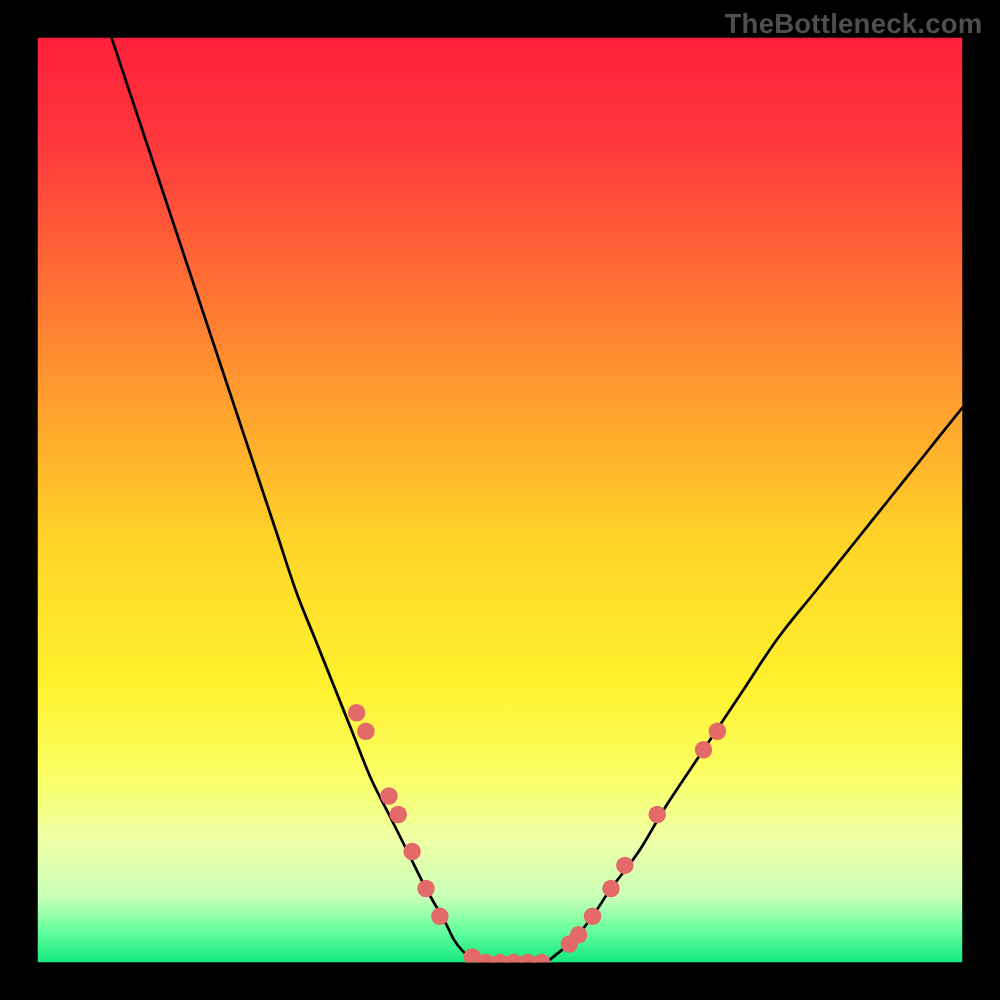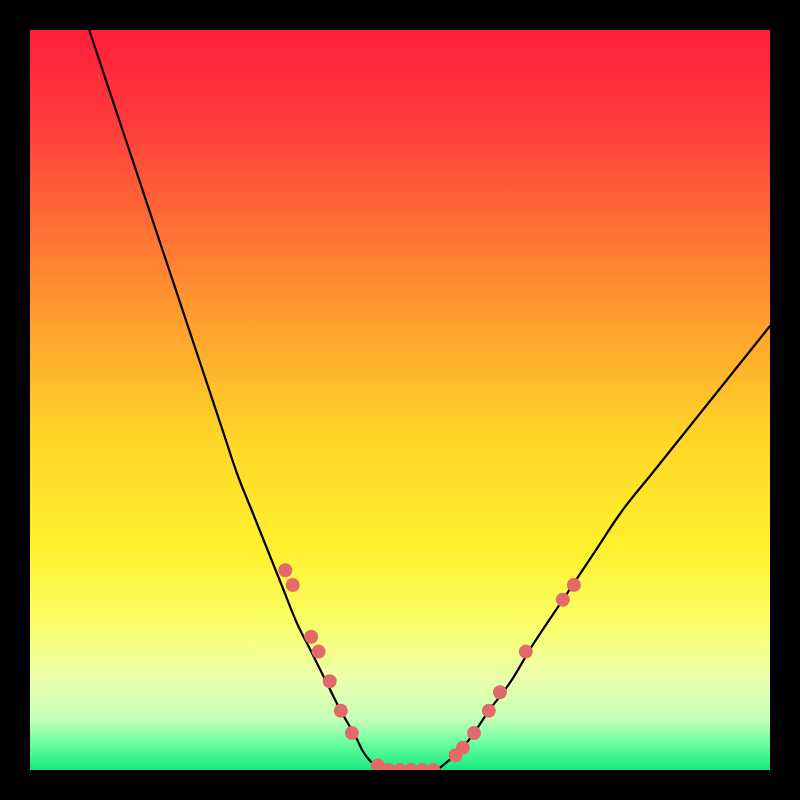--- a/index.html
+++ b/index.html
@@ -37,20 +37,21 @@
   #plot {
     display: block;
     width: 740px;
     height: 740px;
   }
 </style>
 </head>
 <body>
 
 <div id="frame">
+  <div id="watermark">TheBottleneck.com</div>
   <div id="plot-wrap">
     <svg id="plot" viewBox="0 0 740 740">
       <defs>
         <linearGradient id="bg-grad" x1="0" y1="0" x2="0" y2="1">
             <stop offset="0.00%" stop-color="#ff1f3a"></stop>
             <stop offset="12.00%" stop-color="#ff3a3d"></stop>
             <stop offset="25.00%" stop-color="#ff6a35"></stop>
             <stop offset="40.00%" stop-color="#ffa12e"></stop>
             <stop offset="55.00%" stop-color="#ffd528"></stop>
             <stop offset="70.00%" stop-color="#fff12e"></stop>

